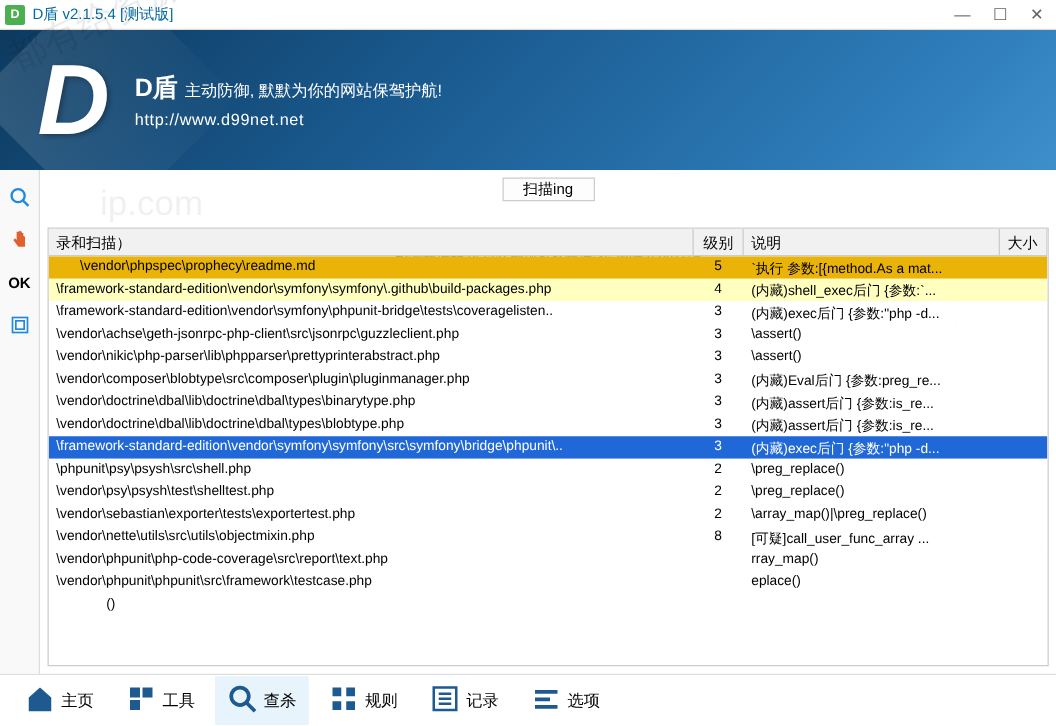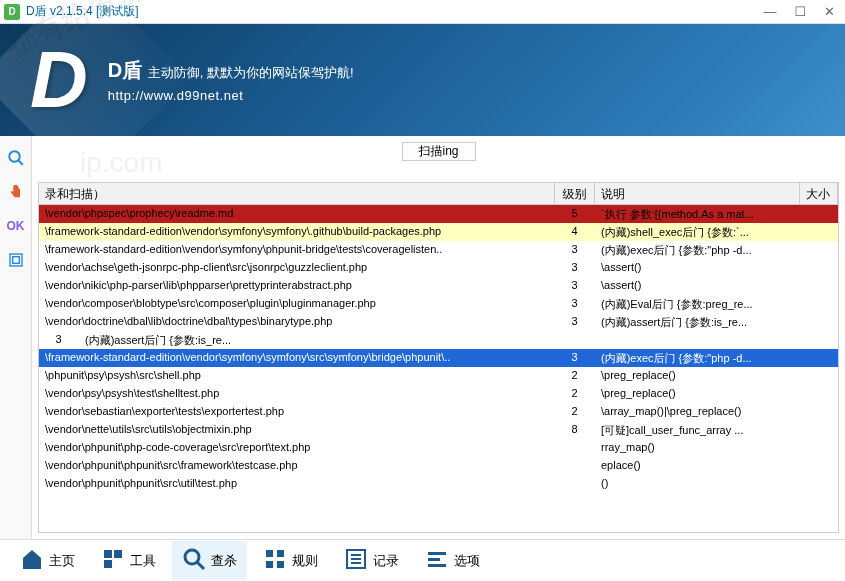--- a/index.html
+++ b/index.html
@@ -29,21 +29,21 @@
 .table-wrap { flex: 1; border: 1px solid #ccc; overflow: hidden; display: flex; flex-direction: column; }
 .table-head { display: flex; background: #f1f1f1; border-bottom: 1px solid #ccc; height: 22px; }
 .table-head .th { padding: 3px 6px; border-right: 1px solid #ccc; font-size: 12px; white-space: nowrap; overflow: hidden; }
 .col-path { flex: 1; }
 .col-level { width: 40px; text-align: center; }
 .col-desc { width: 205px; }
 .col-size { width: 38px; }
 .table-body { flex: 1; overflow: hidden; }
 .row { display: flex; height: 18px; font-size: 11px; font-family: "Courier New", monospace; }
 .row .td { padding: 2px 6px; white-space: nowrap; overflow: hidden; border-right: 1px solid transparent; }
-.row.lv5 { background: #b91c1c; }
+.row.lv5 { background: #eab308; padding-left: 19px; }
 .row.lv4 { background: #ffffc0; }
 .row.lv3 { background: #fff; }
 .row.lv2 { background: #fff; }
 .row.lv8 { background: #fff; }
 .row.sel { background: #2068d8 !important; color: #fff !important; }
 .row .td.col-desc, .row .td.col-size, .table-head .th.col-desc, .table-head .th.col-size { font-family: "Microsoft YaHei", sans-serif; }
 .bottom-tabs { height: 42px; background: #fff; border-top: 1px solid #ddd; display: flex; align-items: center; gap: 6px; padding: 0 10px; }
 .tab { display: flex; align-items: center; gap: 5px; padding: 6px 10px; font-size: 13px; cursor: pointer; }
 .tab.active { background: #e8f4fb; }
 .icon-svg { width: 24px; height: 24px; }
@@ -78,21 +78,21 @@
         <svg viewBox="0 0 24 24" width="18" height="18" fill="none" stroke="#1e88e5" stroke-width="2.5">
           <circle cx="10" cy="10" r="7"></circle>
           <line x1="15" y1="15" x2="21" y2="21"></line>
         </svg>
       </div>
     <div class="rail-item">
         <svg viewBox="0 0 24 24" width="16" height="16" fill="#e06030">
           <path d="M8 2v10l-2-2-2 2 6 8h8V8l-2-1V4l-2-1V2l-2-1-2 1z"></path>
         </svg>
       </div>
-    <div class="rail-item" style="color:#8b5cf6;font-weight:bold;font-size:12px">OK</div>
+    <div class="rail-item" style="color:#000000;font-weight:bold;font-size:12px">OK</div>
     <div class="rail-item">
         <svg viewBox="0 0 24 24" width="16" height="16" fill="none" stroke="#1e88e5" stroke-width="2">
           <rect x="3" y="3" width="18" height="18"></rect>
           <rect x="7" y="7" width="10" height="10"></rect>
         </svg>
       </div>
   </div>
 
   <div class="content">
     <div class="scan-bar">
@@ -151,20 +151,21 @@
             <div class="td col-desc">(内藏)Eval后门 {参数:preg_re...</div>
             <div class="td col-size"></div>
           </div>
           <div class="row lv3">
             <div class="td col-path">\vendor\doctrine\dbal\lib\doctrine\dbal\types\binarytype.php</div>
             <div class="td col-level" style="text-align:center">3</div>
             <div class="td col-desc">(内藏)assert后门 {参数:is_re...</div>
             <div class="td col-size"></div>
           </div>
           <div class="row lv3">
+            <div class="td col-path">\vendor\doctrine\dbal\lib\doctrine\dbal\types\blobtype.php</div>
             <div class="td col-level" style="text-align:center">3</div>
             <div class="td col-desc">(内藏)assert后门 {参数:is_re...</div>
             <div class="td col-size"></div>
           </div>
           <div class="row lv3 sel">
             <div class="td col-path">\framework-standard-edition\vendor\symfony\symfony\src\symfony\bridge\phpunit\..</div>
             <div class="td col-level" style="text-align:center">3</div>
             <div class="td col-desc">(内藏)exec后门 {参数:"php -d...</div>
             <div class="td col-size"></div>
           </div>
@@ -198,21 +199,20 @@
             <div class="td col-desc">rray_map()</div>
             <div class="td col-size"></div>
           </div>
           <div class="row lv">
             <div class="td col-path">\vendor\phpunit\phpunit\src\framework\testcase.php</div>
             <div class="td col-level" style="text-align:center"></div>
             <div class="td col-desc">eplace()</div>
             <div class="td col-size"></div>
           </div>
           <div class="row lv">
-            <div class="td col-path">\vendor\phpunit\phpunit\src\util\test.php</div>
             <div class="td col-level" style="text-align:center"></div>
             <div class="td col-desc">()</div>
             <div class="td col-size"></div>
           </div>
           <div class="row lv">
             <div class="td col-path"></div>
             <div class="td col-level" style="text-align:center"></div>
             <div class="td col-desc"></div>
             <div class="td col-size"></div>
           </div>

